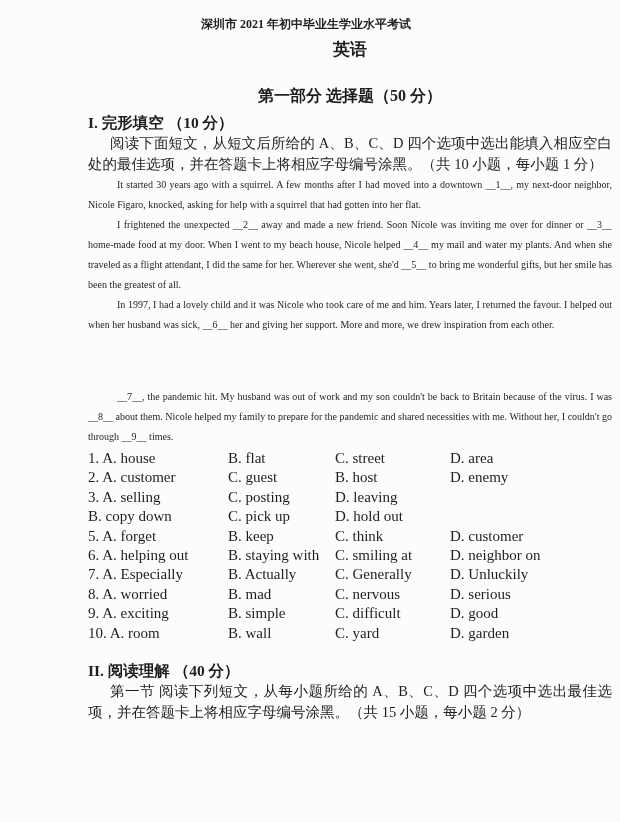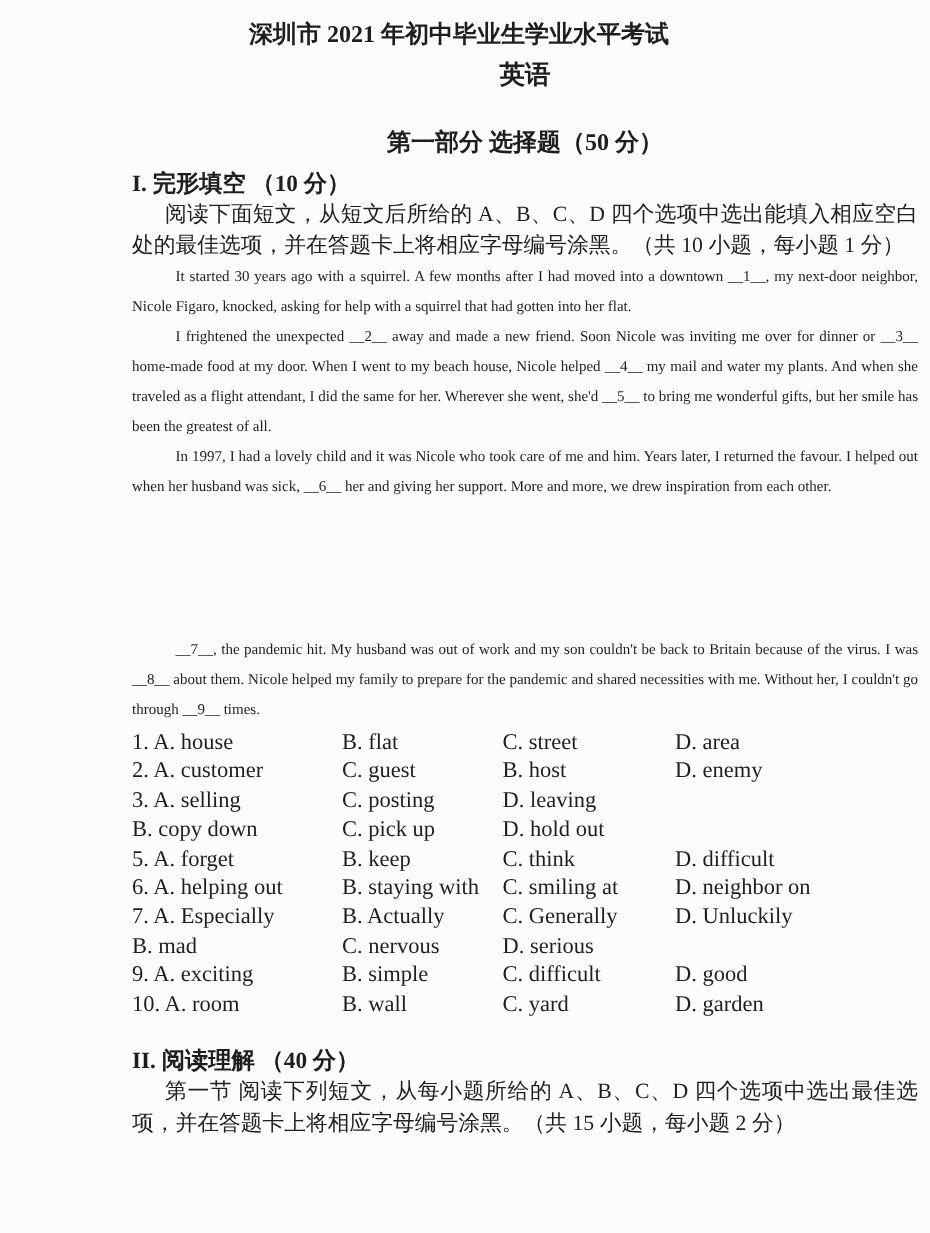--- a/index.html
+++ b/index.html
@@ -12,21 +12,21 @@
   }
   .page {
     box-sizing: border-box;
     width: 620px; height: 822px;
     padding: 12px 8px 0 88px;
     overflow: hidden;
   }
   .title {
     margin: 0 0 0 -88px;           
     text-align: center;
-    font-size: 16px; font-weight: 700;
+    font-size: 12px; font-weight: 700;
     line-height: 24px;
     white-space: nowrap;
   }
   .subject {
     margin-top: 2px;
     text-align: center;
     font-size: 17px; font-weight: 700;
     line-height: 24px;
   }
   .part-heading {
@@ -47,21 +47,21 @@
     text-align: justify;
     text-indent: 22px;
   }
   .passage p {
     margin: 0;
     font-size: 10px;
     line-height: 20px;
     text-align: justify;
     text-indent: 29px;
   }
-  .passage p.after-gap { margin-top: 89px; }
+  .passage p.after-gap { margin-top: 52px; }
   .questions { margin-top: 2px; }
   .q-row {
     display: grid;
     grid-template-columns: 140px 107px 115px 1fr;
     font-size: 15px;
     line-height: 19.4px;
   }
   .q-row span { white-space: nowrap; }
   .sec2-heading { margin-top: 17px; }
 </style>
@@ -105,35 +105,36 @@
     </div>
     <div class="q-row">
       <span>B. copy down</span>
       <span>C. pick up</span>
       <span>D. hold out</span>
     </div>
     <div class="q-row">
       <span><span>5.</span> <span>A. forget</span></span>
       <span>B. keep</span>
       <span>C. think</span>
-      <span>D. difficult</span>
+      <span>D. customer</span>
     </div>
     <div class="q-row">
       <span><span>6.</span> <span>A. helping out</span></span>
       <span>B. staying with</span>
       <span>C. smiling at</span>
       <span>D. neighbor on</span>
     </div>
     <div class="q-row">
       <span><span>7.</span> <span>A. Especially</span></span>
       <span>B. Actually</span>
       <span>C. Generally</span>
       <span>D. Unluckily</span>
     </div>
     <div class="q-row">
+      <span><span>8.</span> <span>A. worried</span></span>
       <span>B. mad</span>
       <span>C. nervous</span>
       <span>D. serious</span>
     </div>
     <div class="q-row">
       <span><span>9.</span> <span>A. exciting</span></span>
       <span>B. simple</span>
       <span>C. difficult</span>
       <span>D. good</span>
     </div>

